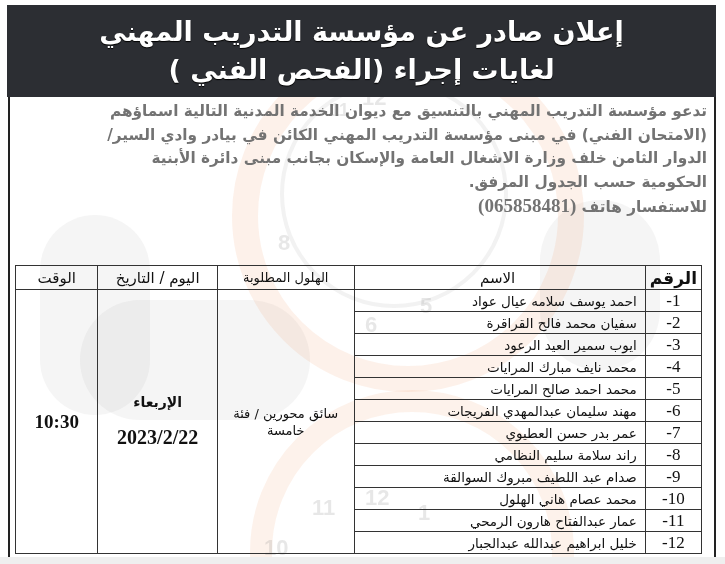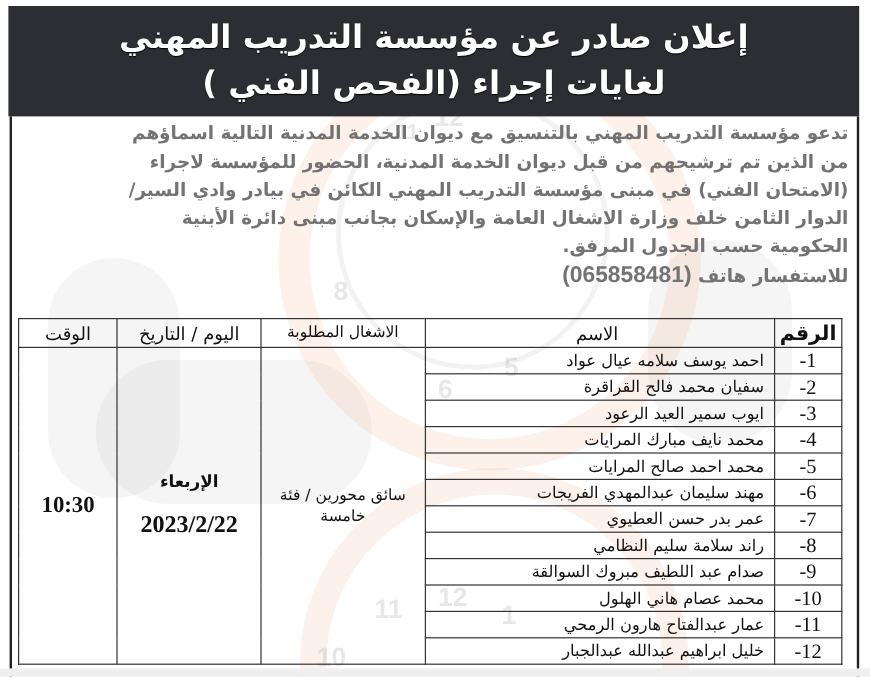--- a/index.html
+++ b/index.html
@@ -46,21 +46,21 @@
     position:absolute; left:8px; top:97px; width:704px; height:470px;
     border-left:2px solid #222; border-right:2px solid #222;
   }
   .intro {
     position:absolute; left:15px; top:100px; width:692px;
     direction:rtl; text-align:justify; text-align-last:right;
     font-family:"DejaVu Sans", sans-serif; font-weight:bold;
     font-size:15.3px; line-height:23.6px; color:#737373;
   }
   .intro .phone-line { text-align:right; }
-  .phone { font-family:Liberation Sans, sans-serif; font-weight:bold; font-size:19px; }
+  .phone { font-family:Liberation Serif, serif; font-weight:bold; font-size:19px; }
 
   
   table.sched {
     position:absolute; left:15px; top:265px; width:687px;
     border-collapse:collapse; direction:rtl;
     font-family:"DejaVu Sans", sans-serif;
   }
   table.sched th, table.sched td { border:1px solid #333; padding:0 4px; }
   table.sched th {
     height:23px; font-size:15px; font-weight:normal; text-align:center;
@@ -104,36 +104,35 @@
 
   <div class="banner">
     <div class="line">إعلان صادر عن مؤسسة التدريب المهني</div>
     <div class="line">لغايات إجراء (الفحص الفني )</div>
   </div>
 
   <div class="frame"></div>
 
   <div class="intro">
     <div>تدعو مؤسسة التدريب المهني بالتنسيق مع ديوان الخدمة المدنية التالية اسماؤهم</div>
-    <div>من الذين تم ترشيحهم من قبل ديوان الخدمة المدنية، الحضور للمؤسسة لاجراء</div>
     <div>(الامتحان الفني) في مبنى مؤسسة التدريب المهني الكائن في بيادر وادي السير/</div>
     <div>الدوار الثامن خلف وزارة الاشغال العامة والإسكان بجانب مبنى دائرة الأبنية</div>
     <div>الحكومية حسب الجدول المرفق.</div>
     <div class="phone-line">
       <span>للاستفسار هاتف</span>
       <span class="phone">(065858481)</span>
     </div>
   </div>
 
   <table class="sched">
     <thead>
       <tr>
         <th class="c-num" style="font-family:'DejaVu Sans',sans-serif;font-size:15px;font-weight:bold;">الرقم</th>
         <th class="c-name" style="text-align:center;">الاسم</th>
-        <th class="c-job" style="font-size:15px;">الاشغال المطلوبة</th>
+        <th class="c-job" style="font-size:15px;">الهلول المطلوبة</th>
         <th class="c-date">اليوم / التاريخ</th>
         <th class="c-time">الوقت</th>
       </tr>
     </thead>
     <tbody>
       <tr>
         <td class="c-num"><span class="num-txt">-1</span></td>
         <td class="c-name">احمد يوسف سلامه عيال عواد</td>
         <td class="c-job" rowspan="12">سائق محورين / فئة خامسة</td>
         <td class="c-date" rowspan="12">

